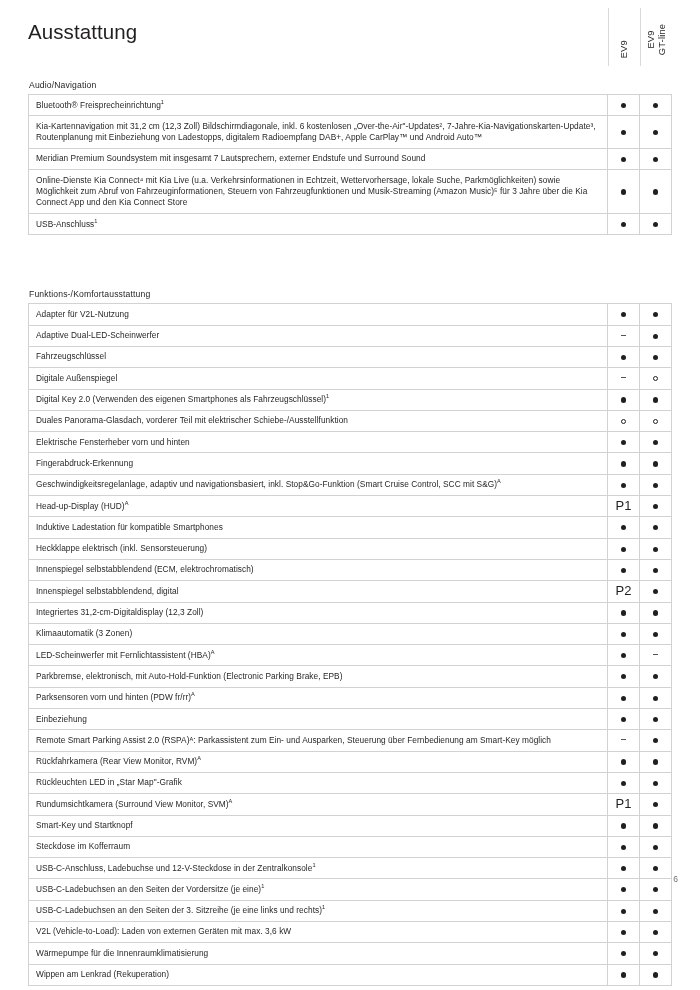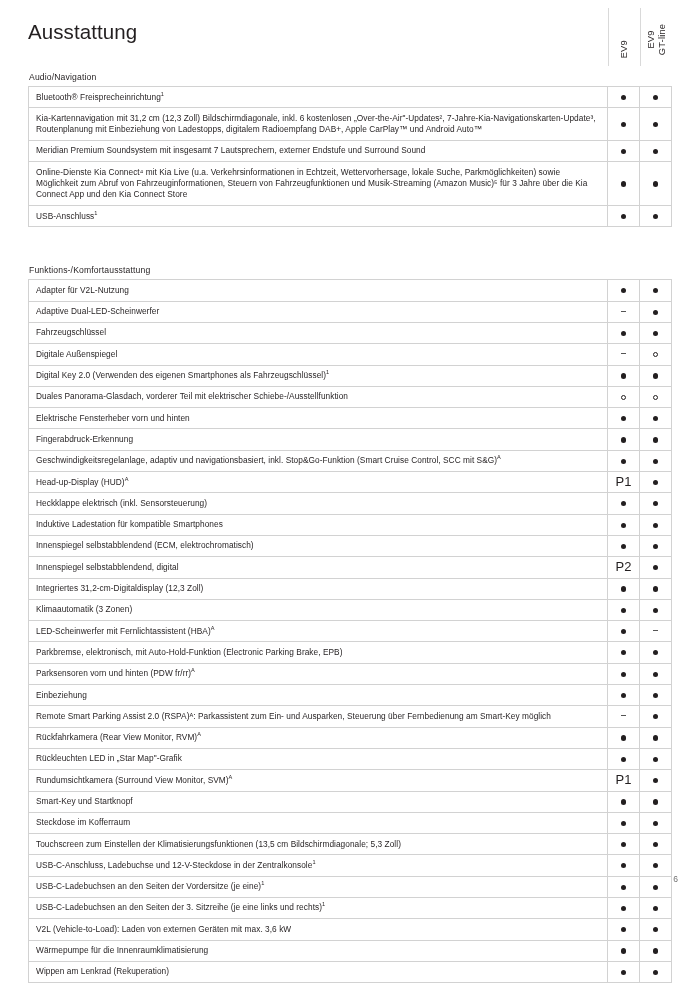--- a/index.html
+++ b/index.html
@@ -67,21 +67,21 @@
     color: #231f20;
     position: absolute;
     bottom: 12px;
   }
   .col-head-label.two-line {
     bottom: 16px;
   }
 
   
   .section {
-    margin: 4px 28px;
+    margin: 12px 28px;
   }
   .section-title {
     font-size: 8.6px;
     letter-spacing: .15px;
     color: #231f20;
     margin: 0 0 4px 0;
     padding-left: 1px;
   }
   .spacer-lg { height: 30px; }
 
@@ -293,26 +293,26 @@
               <td class="feature">Geschwindigkeitsregelanlage, adaptiv und navigationsbasiert, inkl. Stop&amp;Go-Funktion (Smart Cruise Control, SCC mit S&amp;G)<sup>A</sup></td>
               <td class="mark"><span class="dot"></span></td>
               <td class="mark"><span class="dot"></span></td>
             </tr>
             <tr>
               <td class="feature">Head-up-Display (HUD)<sup>A</sup></td>
               <td class="mark"><span class="pkg">P1</span></td>
               <td class="mark"><span class="dot"></span></td>
             </tr>
             <tr>
+              <td class="feature">Induktive Ladestation für kompatible Smartphones</td>
+              <td class="mark"><span class="dot"></span></td>
+              <td class="mark"><span class="dot"></span></td>
+            </tr>
+            <tr>
               <td class="feature">Heckklappe elektrisch (inkl. Sensorsteuerung)</td>
-              <td class="mark"><span class="dot"></span></td>
-              <td class="mark"><span class="dot"></span></td>
-            </tr>
-            <tr>
-              <td class="feature">Induktive Ladestation für kompatible Smartphones</td>
               <td class="mark"><span class="dot"></span></td>
               <td class="mark"><span class="dot"></span></td>
             </tr>
             <tr>
               <td class="feature">Innenspiegel selbstabblendend (ECM, elektrochromatisch)</td>
               <td class="mark"><span class="dot"></span></td>
               <td class="mark"><span class="dot"></span></td>
             </tr>
             <tr>
               <td class="feature">Innenspiegel selbstabblendend, digital</td>
@@ -369,25 +369,20 @@
               <td class="mark"><span class="pkg">P1</span></td>
               <td class="mark"><span class="dot"></span></td>
             </tr>
             <tr>
               <td class="feature">Smart-Key und Startknopf</td>
               <td class="mark"><span class="dot"></span></td>
               <td class="mark"><span class="dot"></span></td>
             </tr>
             <tr>
               <td class="feature">Steckdose im Kofferraum</td>
-              <td class="mark"><span class="dot"></span></td>
-              <td class="mark"><span class="dot"></span></td>
-            </tr>
-            <tr>
-              <td class="feature">Touchscreen zum Einstellen der Klimatisierungsfunktionen (13,5 cm Bildschirmdiagonale; 5,3 Zoll)</td>
               <td class="mark"><span class="dot"></span></td>
               <td class="mark"><span class="dot"></span></td>
             </tr>
             <tr>
               <td class="feature">USB-C-Anschluss, Ladebuchse und 12-V-Steckdose in der Zentralkonsole<sup>1</sup></td>
               <td class="mark"><span class="dot"></span></td>
               <td class="mark"><span class="dot"></span></td>
             </tr>
             <tr>
               <td class="feature">USB-C-Ladebuchsen an den Seiten der Vordersitze (je eine)<sup>1</sup></td>

